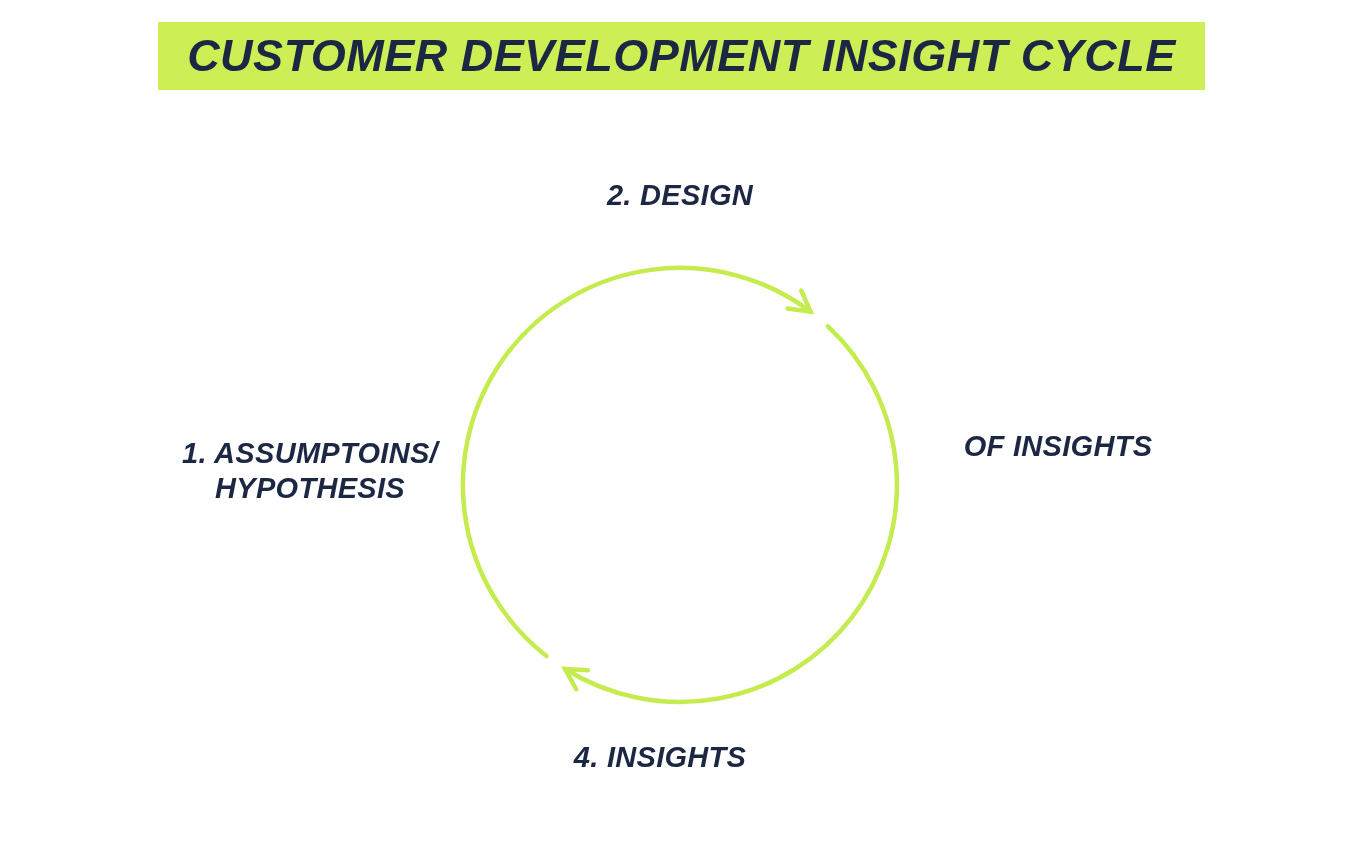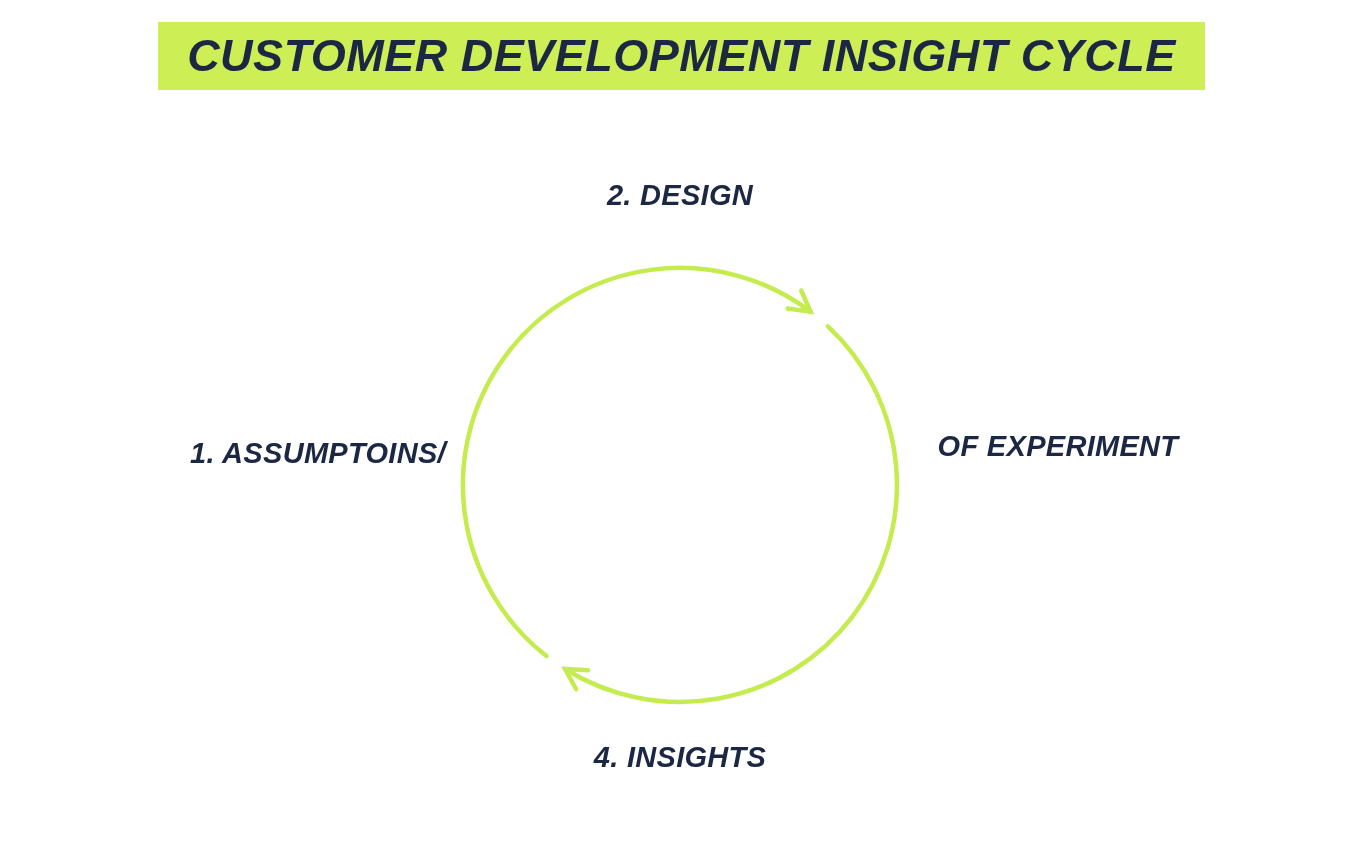--- a/index.html
+++ b/index.html
@@ -67,23 +67,23 @@
     text-align: center;
     color: var(--text-navy);
     font-weight: bold;
     font-style: italic;
     font-size: 29px;
     line-height: 35px;
     letter-spacing: 0.3px;
     white-space: nowrap;
   }
   .step-top    { left: 680px;  top: 178px; text-align: center; }
-  .step-left   { left: 310px;  top: 436px; margin-left: 8px; }
+  .step-left   { left: 310px;  top: 436px; }
   .step-right  { left: 1058px; top: 429px; }
-  .step-bottom { left: 680px;  top: 740px; }
+  .step-bottom { left: 660px;  top: 740px; }
 </style>
 </head>
 <body>
 
 <div class="stage">
 
   <div class="title-bar">
     <div class="title-text">CUSTOMER DEVELOPMENT INSIGHT CYCLE</div>
   </div>
 
@@ -96,23 +96,24 @@
     <path class="arc" d="M 546.4 656 A 217 217 0 0 1 810.6 311.7" marker-end="url(#arrow)"></path>
     <path class="arc" d="M 828 326.3 A 217 217 0 0 1 565 669" marker-end="url(#arrow)"></path>
   </svg>
 
   <div class="step-label step-top">
     <div>2. DESIGN</div>
   </div>
 
   <div class="step-label step-left">
     <div>1. ASSUMPTOINS/</div>
+    <div>HYPOTHESIS</div>
   </div>
 
   <div class="step-label step-right">
-    <div>OF EXPERIMENT</div>
+    <div>OF INSIGHTS</div>
   </div>
 
   <div class="step-label step-bottom">
     <div>4. INSIGHTS</div>
   </div>
 
 </div>
 
 </body></html>

